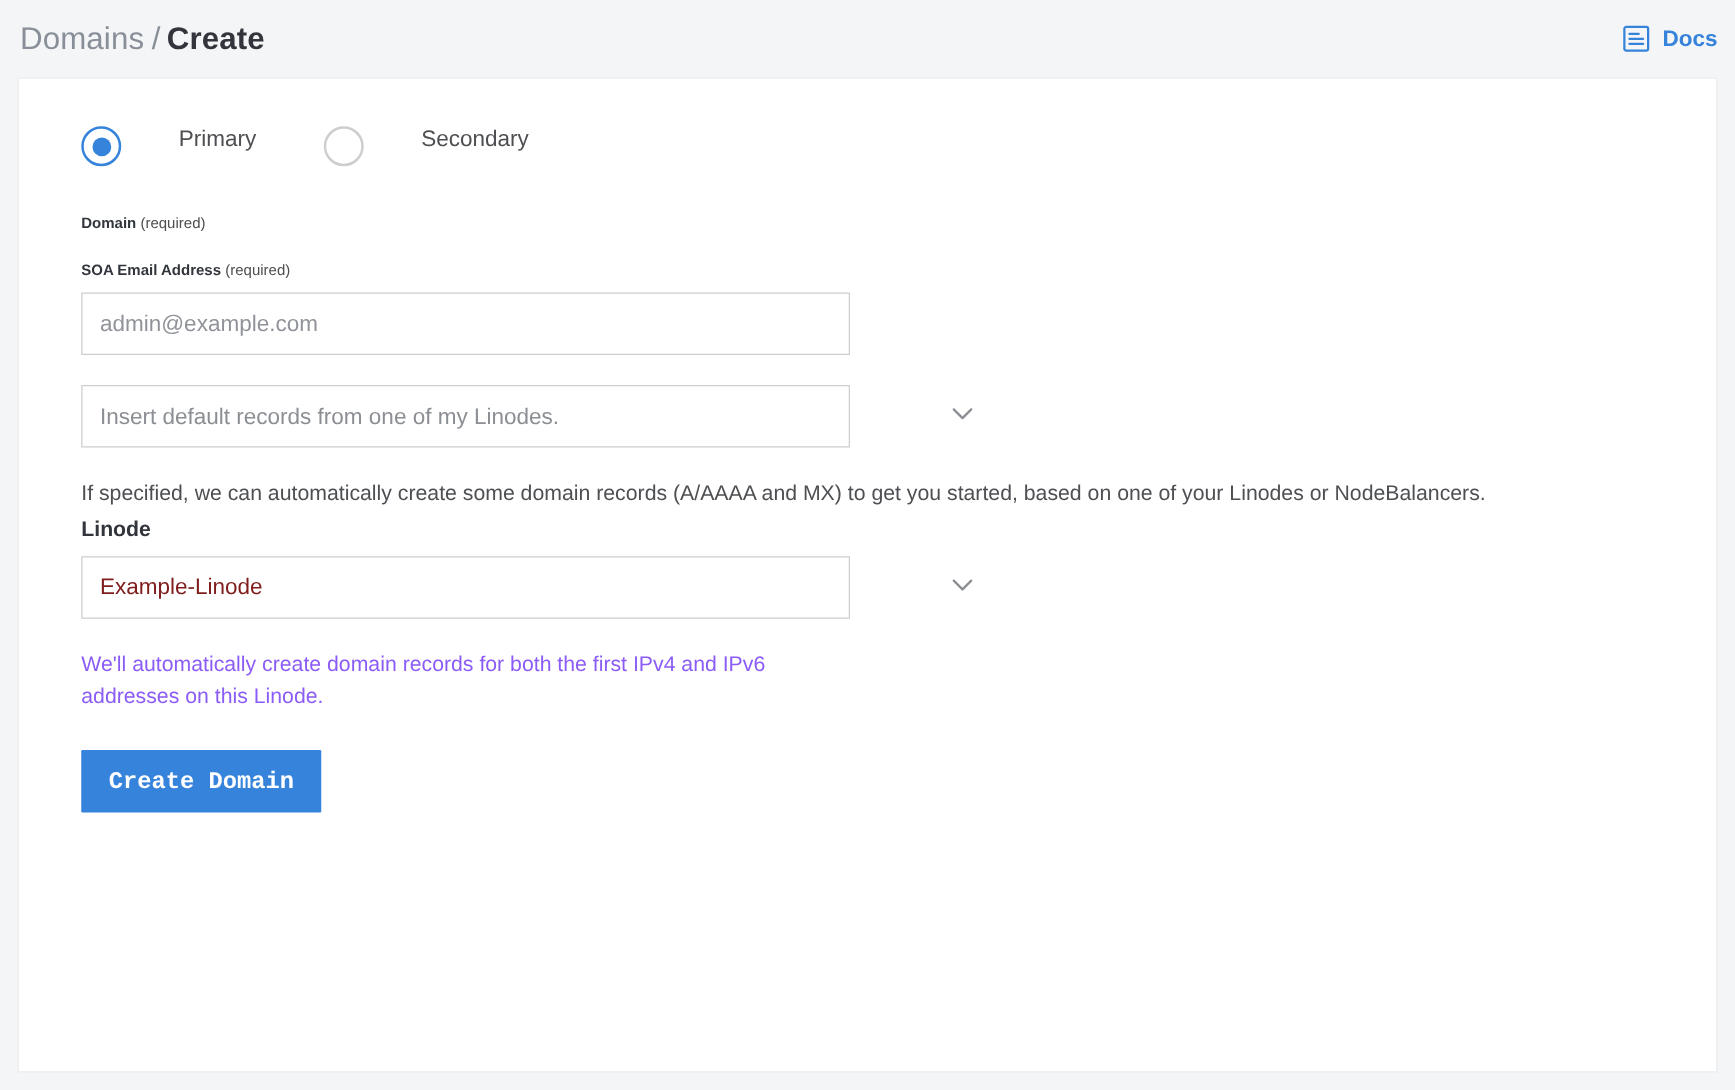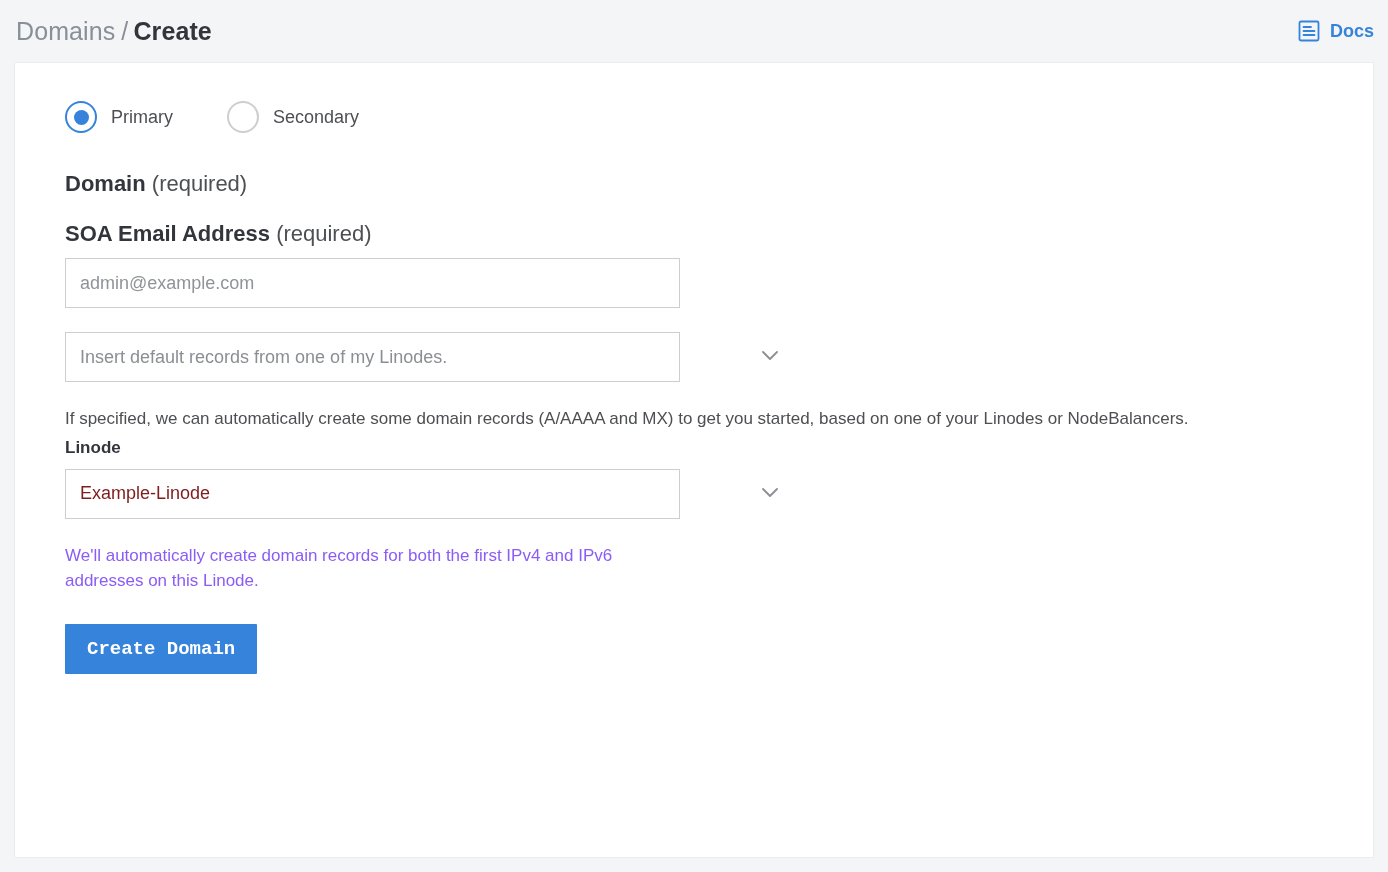--- a/index.html
+++ b/index.html
@@ -84,23 +84,23 @@
 
   
   .radio-row {
     display: flex;
     align-items: center;
     gap: 0;
     margin-bottom: 38px;
   }
   .radio-item {
     display: flex;
-    align-items: center;
     cursor: pointer;
     margin-right: 54px;
+    gap: 32px;
   }
   .radio-item:last-child { margin-right: 0; }
   .radio-outer {
     width: 32px;
     height: 32px;
     border-radius: 50%;
     border: 2px solid #ccced0;
     background: #fff;
     display: flex;
     align-items: center;
@@ -119,21 +119,21 @@
   .radio-label {
     font-size: 18px;
     color: #4d4f52;
     margin-left: 14px;
     white-space: nowrap;
   }
 
   
   .field { margin-bottom: 24px; }
   .field-label {
-    font-size: 22px;
+    font-size: 12px;
     font-weight: 700;
     color: #32363c;
     margin-bottom: 11px;
     display: block;
   }
   .field-label .req {
     font-weight: 400;
     color: #4d4f52;
   }
 

